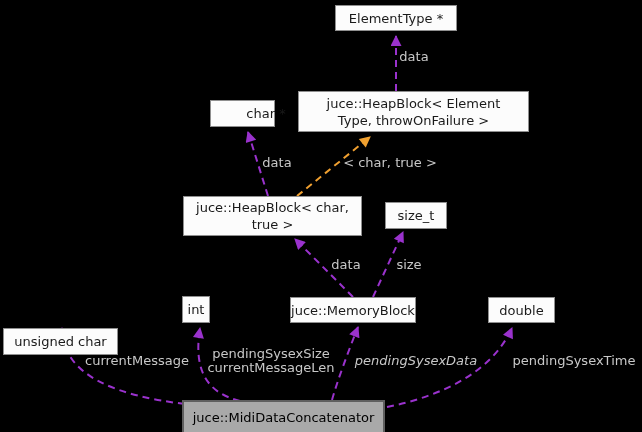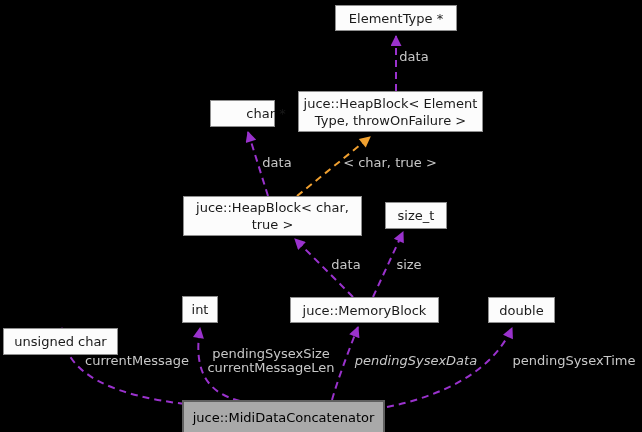--- a/index.html
+++ b/index.html
@@ -75,21 +75,21 @@
     <path class="edge-p" d="M185,404 C118,396 62,376 62,328" marker-end="url(#arrow-purple)"></path>
     <path class="edge-p" d="M240,401 C208,393 193,372 200,328" marker-end="url(#arrow-purple)"></path>
     <path class="edge-p" d="M332,400 C337,382 348,352 358,327" marker-end="url(#arrow-purple)"></path>
     <path class="edge-p" d="M387,407 C442,396 492,372 512,328" marker-end="url(#arrow-purple)"></path>
   </svg>
 
   <div class="node" style="left:335px; top:5px; width:122px; height:26px;">
     <span>ElementType *</span>
   </div>
 
-  <div class="node" style="left:298px; top:91px; width:185px; height:41px;">
+  <div class="node" style="left:298px; top:91px; width:231px; height:41px;">
     <span>juce::HeapBlock&lt; Element</span>
     <span>Type, throwOnFailure &gt;</span>
   </div>
 
   <div class="node" style="left:210px; top:100px; width:65px; height:27px;padding-left:47px;">
     <span>char *</span>
   </div>
 
   <div class="node" style="left:385px; top:202px; width:62px; height:27px;">
     <span>size_t</span>
@@ -97,25 +97,25 @@
 
   <div class="node" style="left:183px; top:196px; width:179px; height:40px;">
     <span>juce::HeapBlock&lt; char,</span>
     <span>true &gt;</span>
   </div>
 
   <div class="node" style="left:3px; top:296px; width:115px; height:27px;margin-top:32px;">
     <span>unsigned char</span>
   </div>
 
-  <div class="node" style="left:182px; top:296px; width:36px; height:27px;">
+  <div class="node" style="left:182px; top:296px; width:28px; height:27px;">
     <span>int</span>
   </div>
 
-  <div class="node" style="left:290px; top:297px; width:149px; height:26px;">
+  <div class="node" style="left:290px; top:297px; width:126px; height:26px;">
     <span>juce::MemoryBlock</span>
   </div>
 
   <div class="node" style="left:488px; top:297px; width:67px; height:26px;">
     <span>double</span>
   </div>
 
   <div class="node main" style="left:182px; top:400px; width:203px; height:34px;">
     <span>juce::MidiDataConcatenator</span>
   </div>

